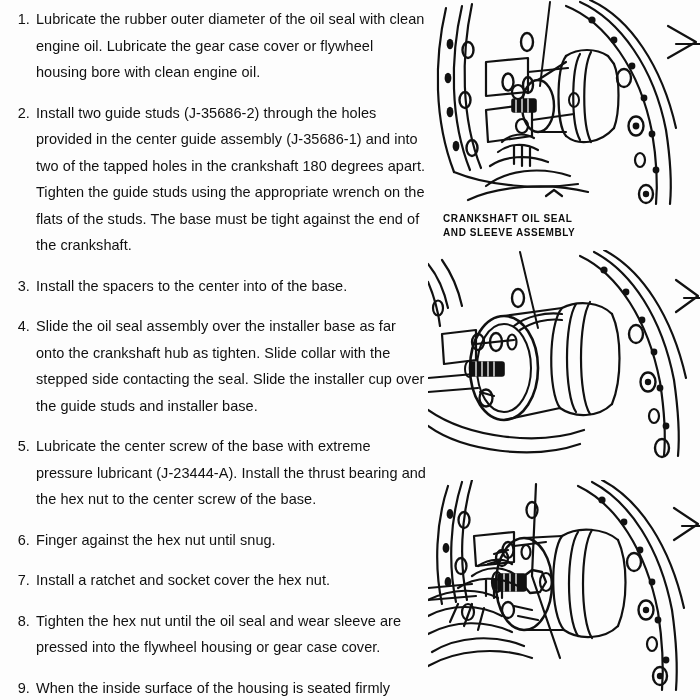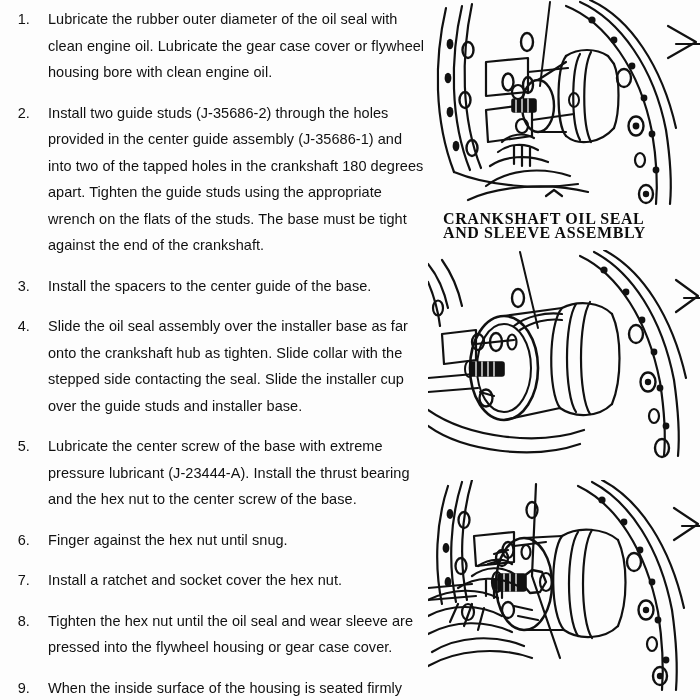--- a/index.html
+++ b/index.html
@@ -39,21 +39,21 @@
     width: 22px;
     text-align: right;
     font-size: 14.5px;
     line-height: 26.5px;
     font-weight: 400;
     color: #111111;
     letter-spacing: 0.1px;
   }
   .step-text {
     flex: 1 1 auto;
-    margin-left: 18px;
+    margin-left: 6px;
     font-size: 14.5px;
     line-height: 26.5px;
     color: #111111;
     letter-spacing: 0.05px;
     text-align: left;
   }
 
   
   #figures {
     position: absolute;
@@ -65,22 +65,22 @@
   .figure {
     position: absolute;
     left: 0;
     width: 272px;
   }
   .figure svg {
     display: block;
   }
   .fig-label {
     position: absolute;
-    font-family: Liberation Serif, serif;
-    font-size: 16px;
+    font-family: Liberation Sans, sans-serif;
+    font-size: 10px;
     font-weight: 700;
     letter-spacing: 0.6px;
     color: #0d0d0d;
     line-height: 13.5px;
     white-space: pre-line;
   }
   #label-seal {
     left: 15px;
     top: 212px;
   }
@@ -97,21 +97,21 @@
       <div class="step-text">Lubricate the rubber outer diameter of the oil seal with clean engine oil. Lubricate the gear case cover or flywheel housing bore with clean engine oil.</div>
     </div>
 
     <div class="step">
       <div class="step-num">2.</div>
       <div class="step-text">Install two guide studs (J-35686-2) through the holes provided in the center guide assembly (J-35686-1) and into two of the tapped holes in the crankshaft 180 degrees apart. Tighten the guide studs using the appropriate wrench on the flats of the studs. The base must be tight against the end of the crankshaft.</div>
     </div>
 
     <div class="step">
       <div class="step-num">3.</div>
-      <div class="step-text">Install the spacers to the center guide of the base.</div>
+      <div class="step-text">Install the spacers to the center into of the base.</div>
     </div>
 
     <div class="step">
       <div class="step-num">4.</div>
       <div class="step-text">Slide the oil seal assembly over the installer base as far onto the crankshaft hub as tighten. Slide collar with the stepped side contacting the seal. Slide the installer cup over the guide studs and installer base.</div>
     </div>
 
     <div class="step">
       <div class="step-num">5.</div>
       <div class="step-text">Lubricate the center screw of the base with extreme pressure lubricant (J-23444-A). Install the thrust bearing and the hex nut to the center screw of the base.</div>

